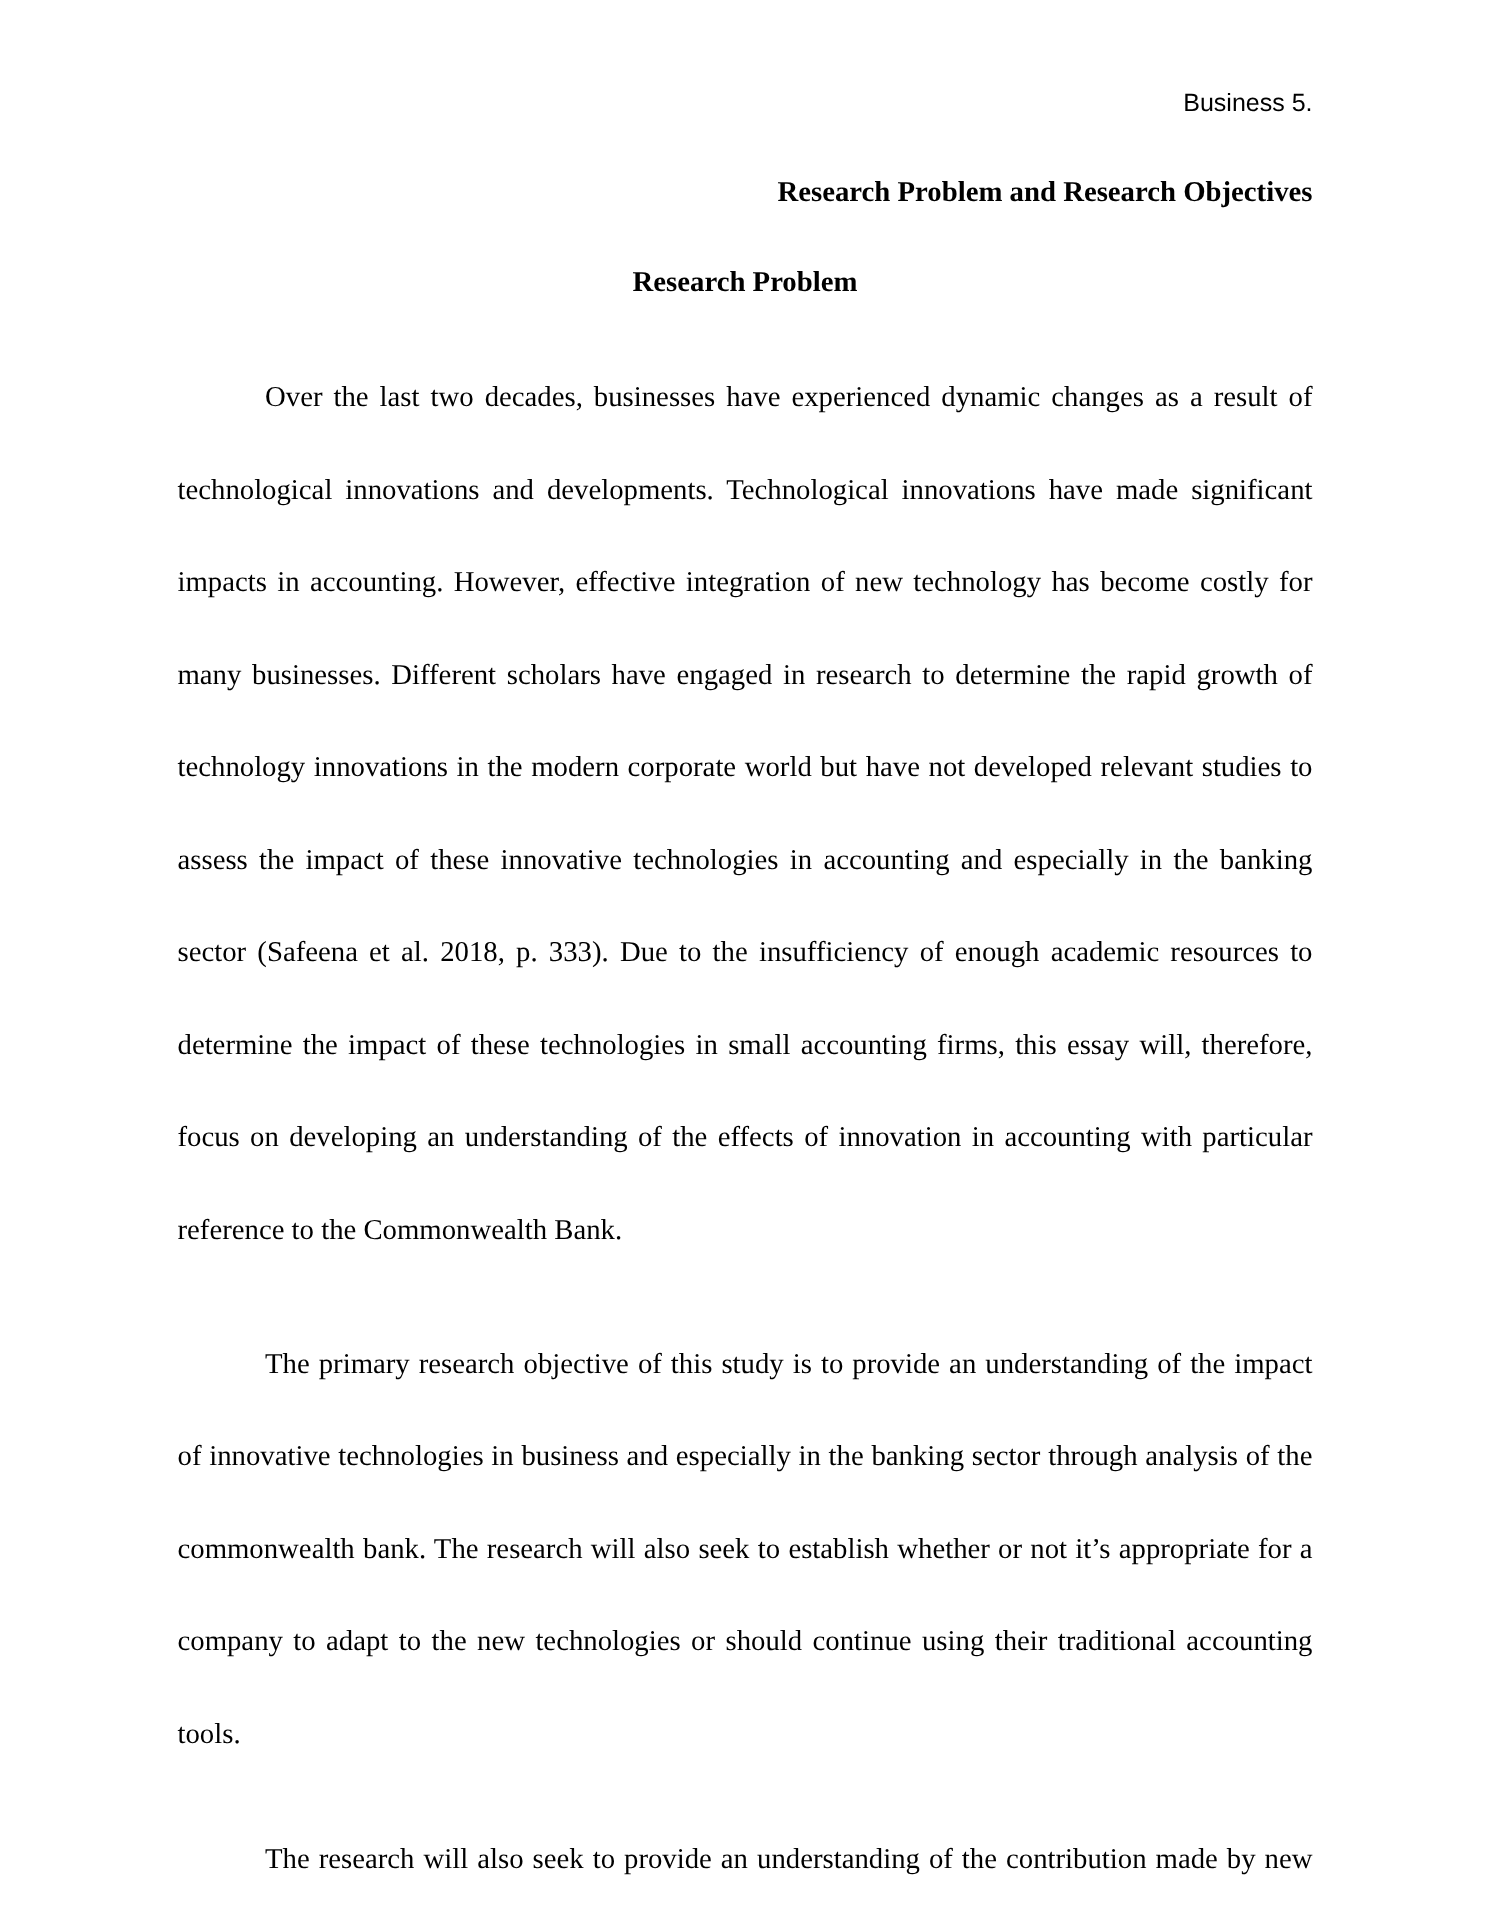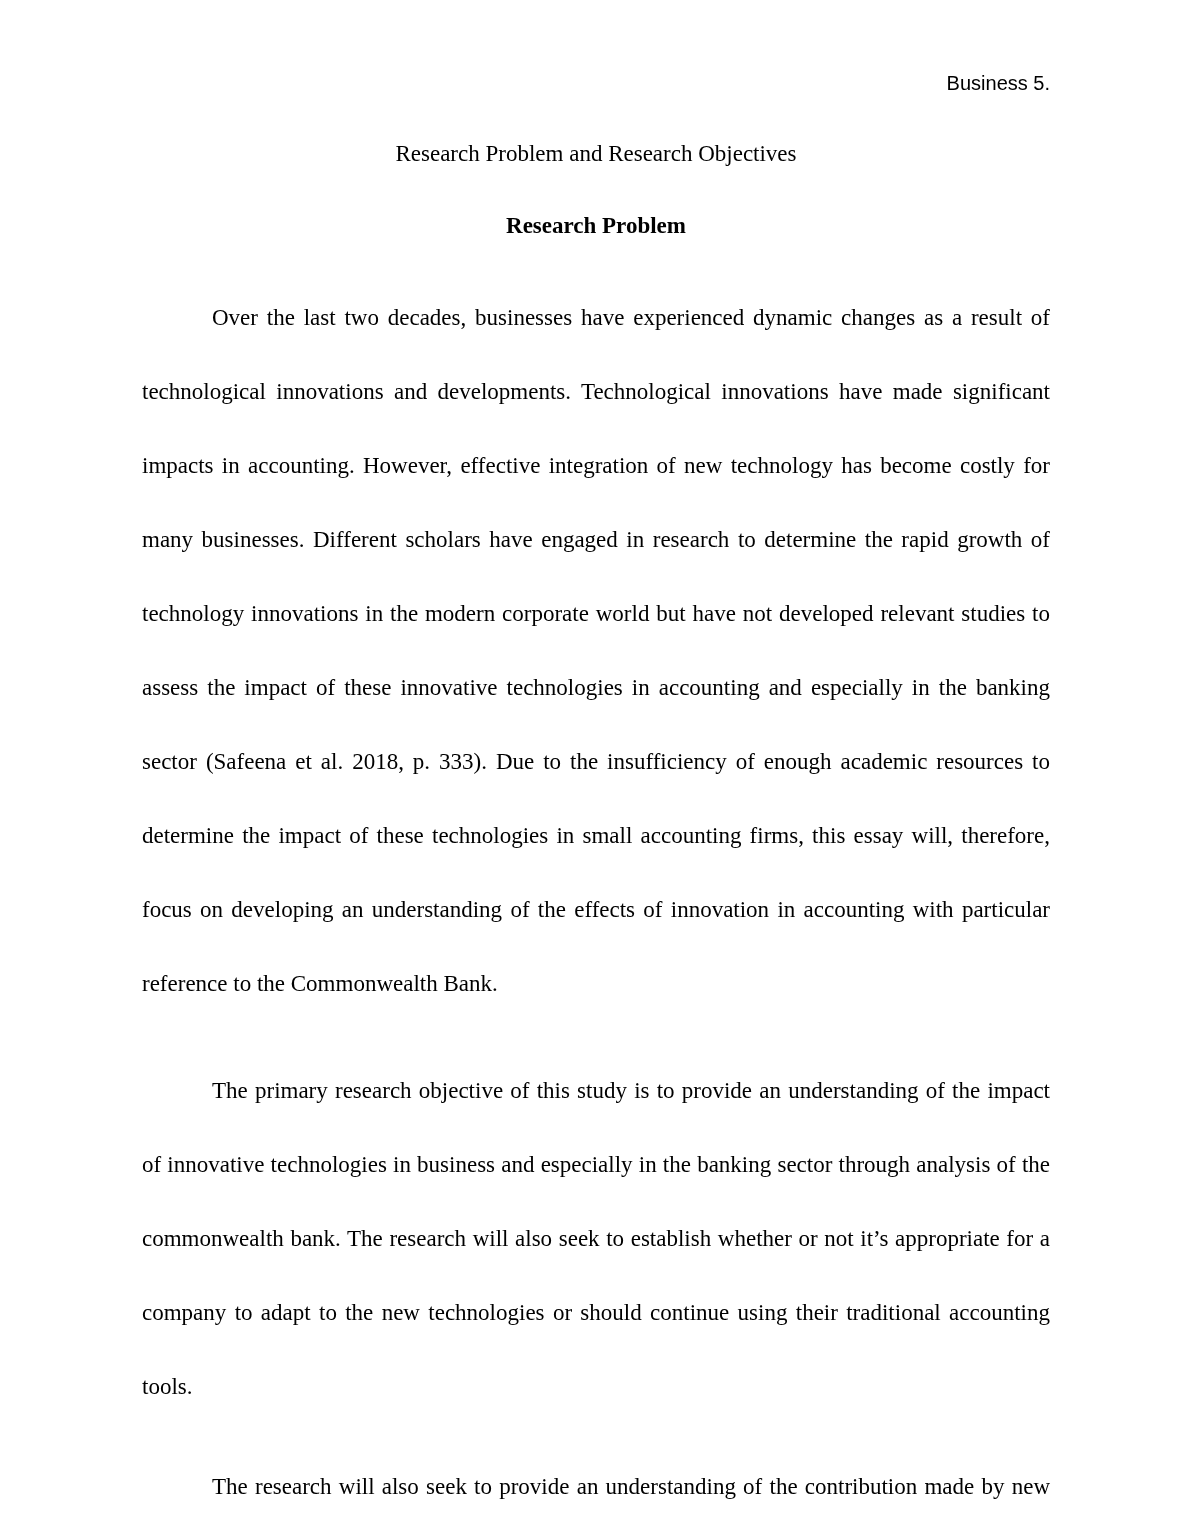--- a/index.html
+++ b/index.html
@@ -19,23 +19,23 @@
   .doc-header {
     padding: 72px 140px 0 142px;
     text-align: right;
     font-family: "Liberation Sans", "DejaVu Sans", sans-serif;
     font-size: 20px;
     line-height: 23px;
   }
   .doc-title {
     margin: 47px 140px 12px 142px;
     font-size: 23px;
-    font-weight: normal;
+    font-weight: bold;
     line-height: 24px;
-    text-align: center;
+    text-align: right;
   }
   .section-heading {
     margin: 0 140px 0 142px;
     font-size: 23px;
     font-weight: bold;
     line-height: 24px;
     text-align: center;
     font-family: Liberation Serif, serif;
   }
   .heading-problem   { margin-top: 48px; }

